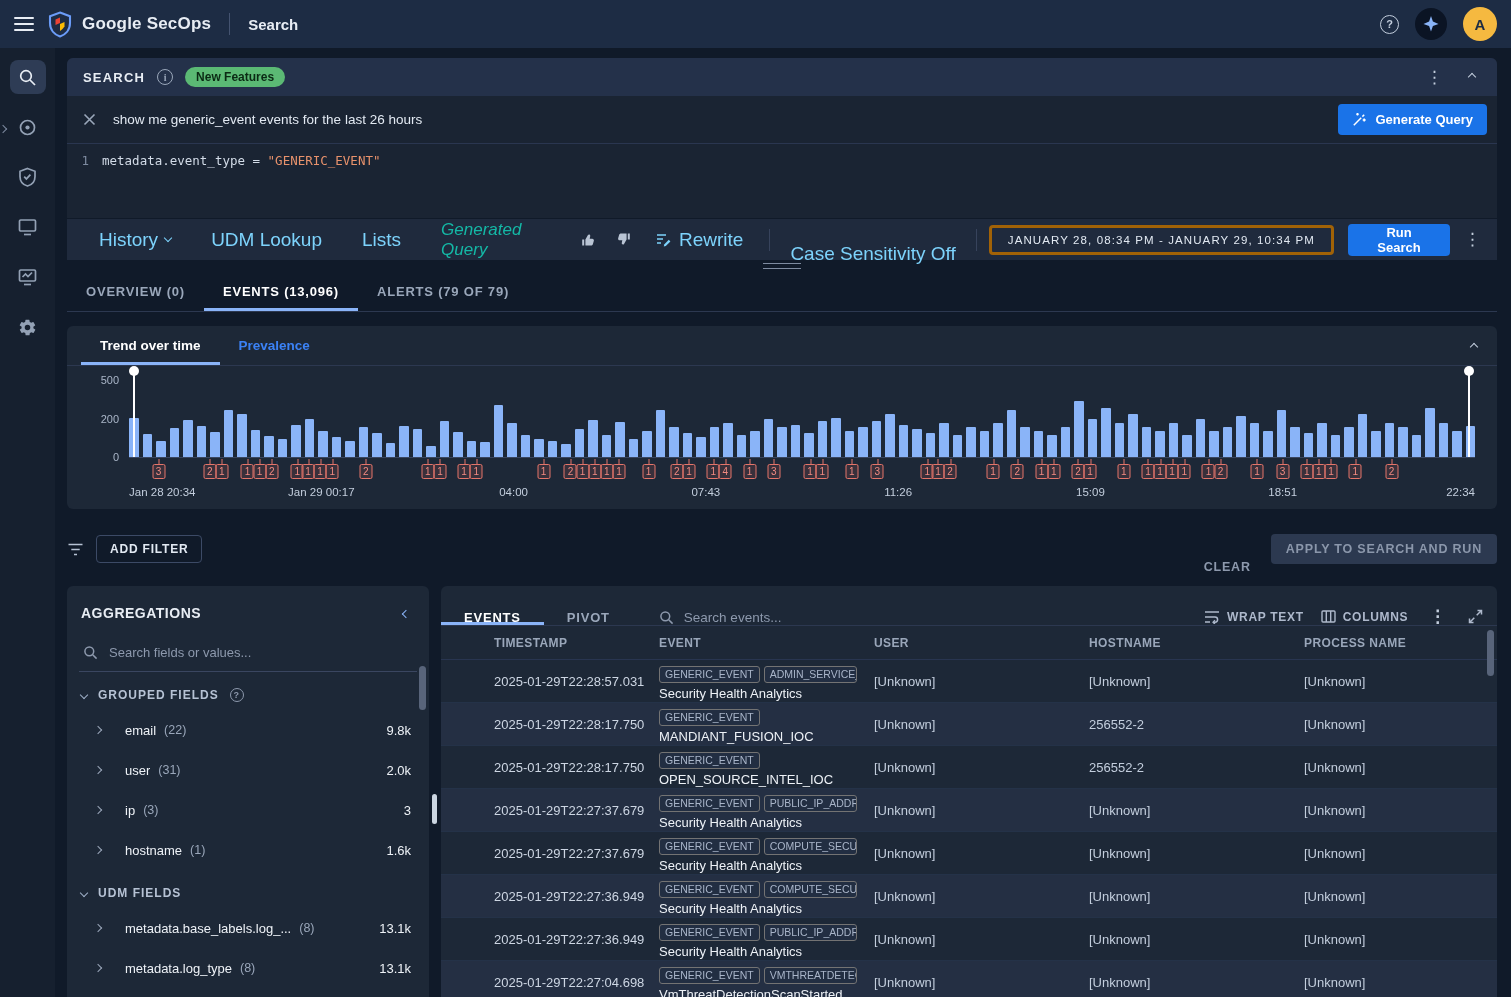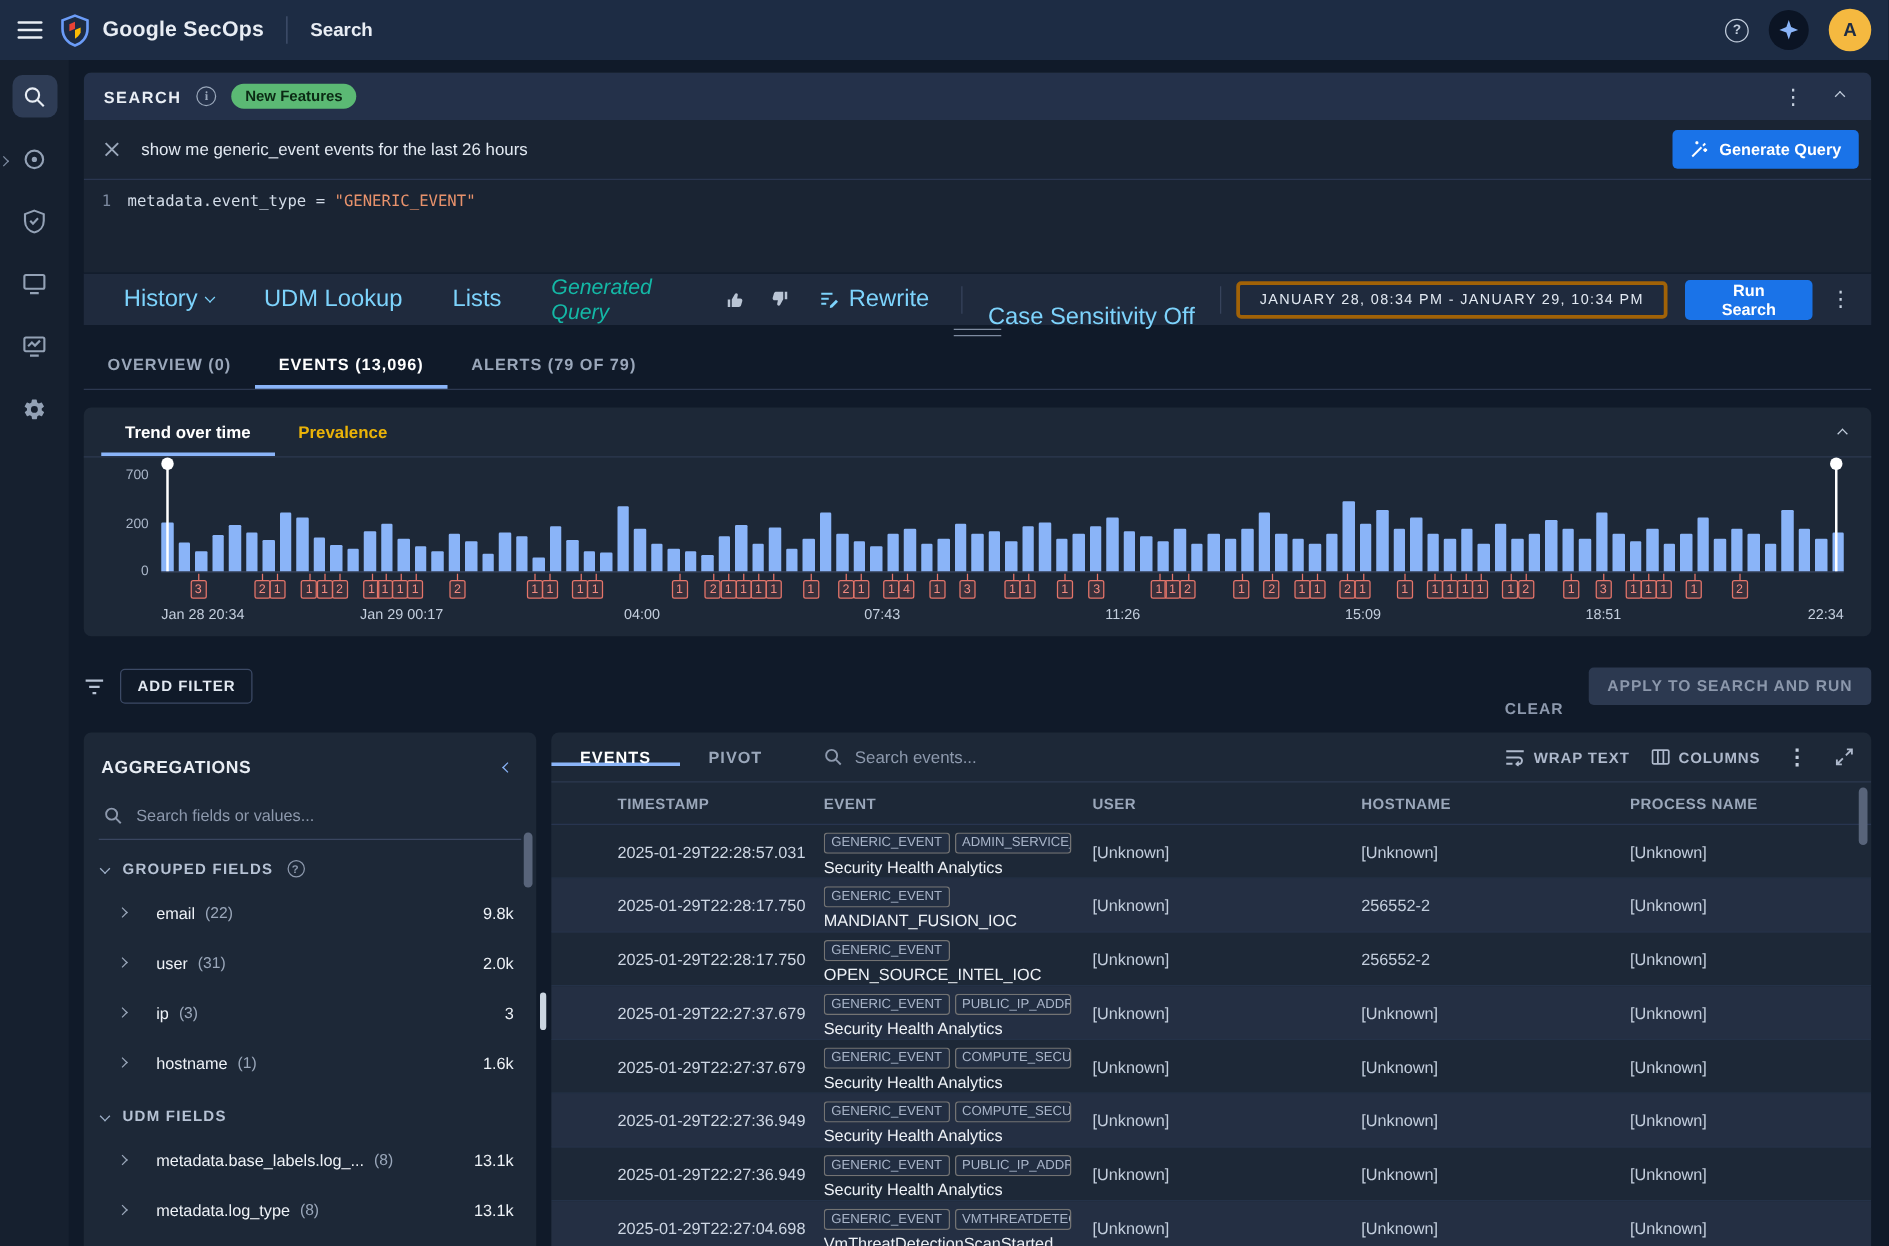--- a/index.html
+++ b/index.html
@@ -71,21 +71,21 @@
   .drag-handle { width:38px; height:6px; margin:3px auto 0; border-top:1.5px solid #7e8ba0; border-bottom:1.5px solid #7e8ba0; cursor:row-resize; flex:none; }
 
   
   .result-tabs { display:flex; border-bottom:1px solid #2c3850; margin-top:4px; flex:none; }
   .rtab { padding:11px 19px 9px; font-size:13px; letter-spacing:.8px; color:#9aa7ba; font-weight:700; cursor:pointer; border-bottom:3px solid transparent; }
   .rtab.active { color:#fff; border-bottom-color:#8ab4f8; }
 
   
   .chart-panel { margin-top:14px; background:#1d2837; border-radius:6px; flex:none; }
   .chart-tabs { display:flex; align-items:center; padding:0 14px; border-bottom:1px solid #2c3850; height:40px; }
-  .ctab { padding:0 19px; height:100%; display:flex; align-items:center; font-size:13.5px; color:#eab308; font-weight:600;
+  .ctab { padding:0 19px; height:100%; display:flex; align-items:center; font-size:13.5px; color:#3b82f6; font-weight:600;
           cursor:pointer; box-shadow:inset 0 -3px 0 transparent; }
   .ctab.active { color:#fff; box-shadow:inset 0 -3px 0 #8ab4f8; }
   .chart-collapse { margin-left:auto; color:#c3cedd; cursor:pointer; padding:6px; }
   .chart-body { padding:14px 22px 8px 62px; }
   .plot { position:relative; height:78px; border-bottom:1px solid #3a4660; display:flex; align-items:flex-end; gap:4px; }
   .bar { flex:1; background:#8ab4f8; border-radius:1px 1px 0 0; min-width:3px; cursor:pointer; }
   .ylabel { position:absolute; right:calc(100% + 10px); transform:translateY(50%); font-size:11px; color:#aab6c8; }
   .handle { position:absolute; top:-10px; bottom:0; width:2px; background:#fff; cursor:ew-resize; z-index:3; }
   .handle .knob { position:absolute; top:-4px; left:-4px; width:10px; height:10px; border-radius:50%; background:#fff; }
   .markers { position:relative; height:27px; }
@@ -124,21 +124,21 @@
   .agg-row { height:40px; display:flex; align-items:center; padding:0 18px 0 28px; gap:8px; cursor:pointer; }
   .agg-row .chev { color:#9aa7ba; margin-right:16px; }
   .agg-name { color:#eef2f7; font-size:13px; max-width:190px; overflow:hidden; white-space:nowrap; text-overflow:clip; }
   .agg-count { color:#9aa7ba; font-size:12.5px; }
   .agg-value { margin-left:auto; color:#eef2f7; font-size:13px; }
   .scrollbar { position:absolute; width:7px; border-radius:4px; }
   .scroll-thumb { width:7px; background:#58647a; border-radius:4px; cursor:grab; }
   .agg-scroll { right:3px; top:80px; bottom:6px; }
 
   .events-panel { flex:1; background:#1d2837; border-radius:6px 6px 0 0; overflow:hidden; position:relative; display:flex; flex-direction:column; min-width:0; }
-  .events-header { height:40px; display:flex; align-items:center; border-bottom:1px solid #2c3850; padding-right:14px; flex:none; }
+  .events-header { height:40px; display:flex; align-items:flex-end; border-bottom:1px solid #2c3850; padding-right:14px; flex:none; }
   .etab { padding:0 23px; display:flex; align-items:center; font-size:13px; font-weight:700; letter-spacing:.8px; color:#9aa7ba;
           cursor:pointer; box-shadow:inset 0 -3px 0 transparent; }
   .etab.active { color:#fff; box-shadow:inset 0 -3px 0 #8ab4f8; }
   .events-search { display:flex; align-items:center; gap:10px; margin-left:26px; color:#8d99ad; font-size:13.5px; flex:1; cursor:text; }
   .eh-right { display:flex; align-items:center; gap:17px; color:#aeb9cc; font-size:12px; letter-spacing:.7px; font-weight:700; }
   .eh-btn { display:flex; align-items:center; gap:7px; cursor:pointer; }
 
   .tgrid { display:grid; grid-template-columns:53px 165px 215px 215px 215px 1fr; align-items:center; }
   .tbl-header { height:34px; color:#9aa7ba; font-size:12px; font-weight:700; letter-spacing:.4px; border-bottom:1px solid #283550; flex:none; }
   .tbl-body { flex:1; overflow:hidden; }
@@ -420,21 +420,21 @@
             <div class="bar" style="height: 33.75%;"></div>
             <div class="bar" style="height: 43.75%;"></div>
             <div class="bar" style="height: 38.75%;"></div>
             <div class="bar" style="height: 28.75%;"></div>
             <div class="bar" style="height: 63.75%;"></div>
             <div class="bar" style="height: 43.75%;"></div>
             <div class="bar" style="height: 33.75%;"></div>
             <div class="bar" style="height: 40%;"></div>
             <span class="ylabel" style="bottom: 0%;">0</span>
             <span class="ylabel" style="bottom: 50%;">200</span>
-            <span class="ylabel" style="bottom: 100%;">700</span>
+            <span class="ylabel" style="bottom: 100%;">500</span>
           </div>
         <div class="markers">
             <div class="marker" style="left: 2.2%;">3</div>
             <div class="marker" style="left: 6%;">2</div>
             <div class="marker" style="left: 6.9%;">1</div>
             <div class="marker" style="left: 8.8%;">1</div>
             <div class="marker" style="left: 9.7%;">1</div>
             <div class="marker" style="left: 10.6%;">2</div>
             <div class="marker" style="left: 12.5%;">1</div>
             <div class="marker" style="left: 13.3%;">1</div>

